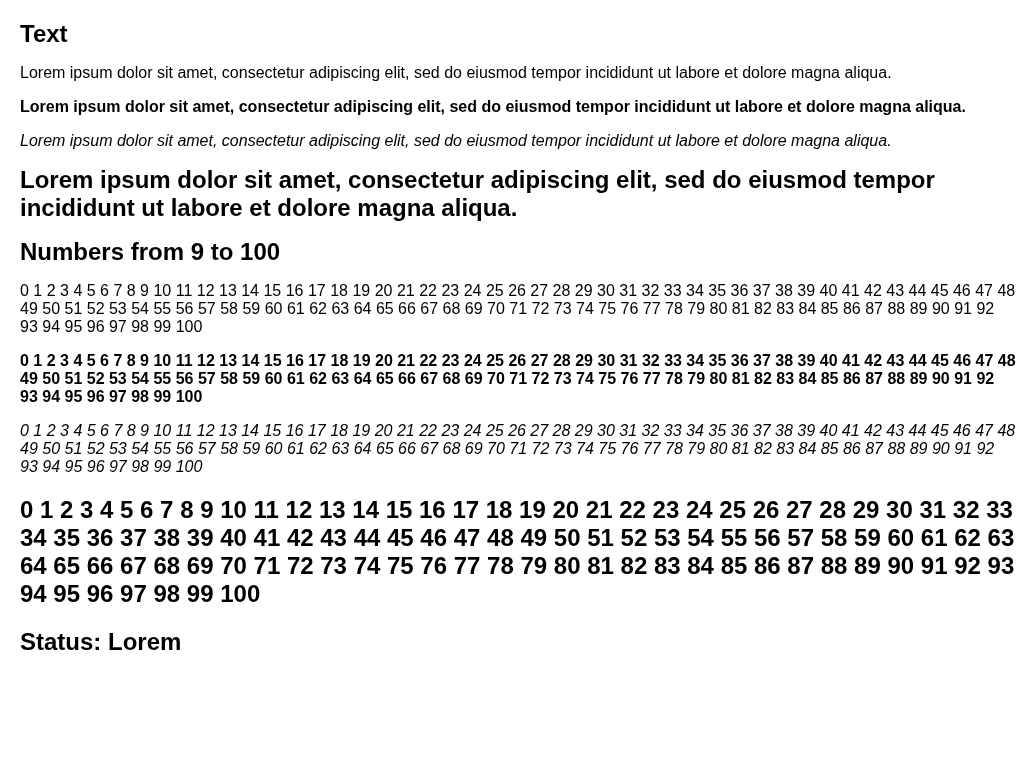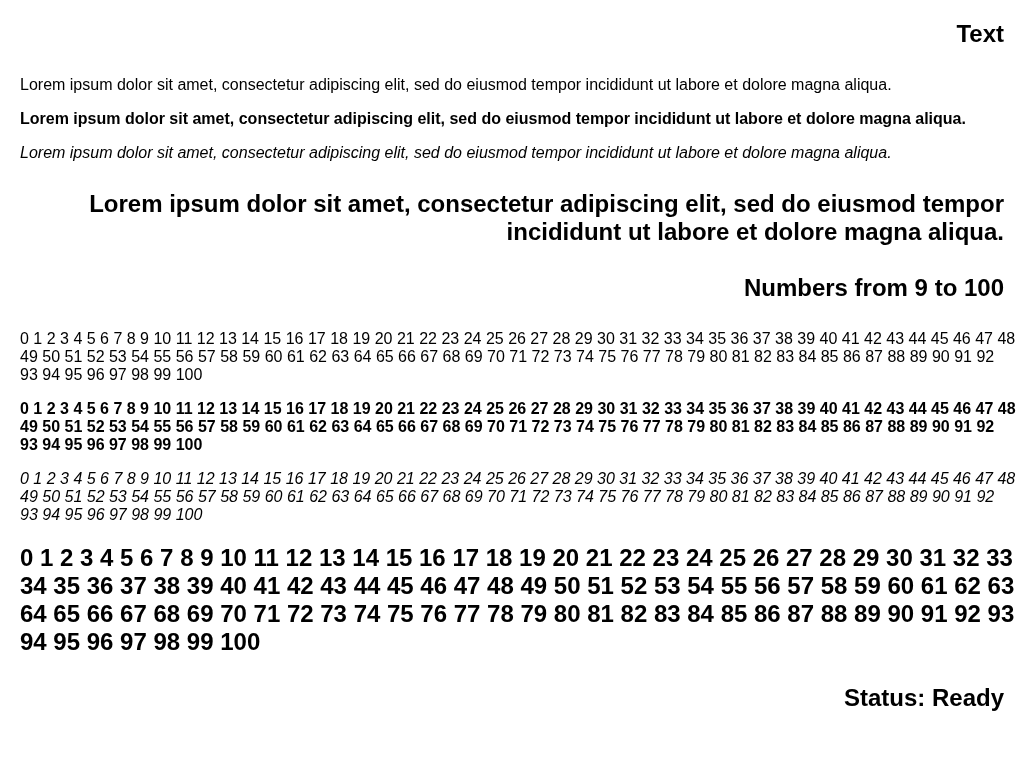--- a/index.html
+++ b/index.html
@@ -13,22 +13,21 @@
     padding: 20px;
     color: #000000;
     font-family: "Liberation Sans", sans-serif;
     font-size: 16px;
     overflow: hidden;
   }
   .heading {
     font-size: 24px;
     font-weight: bold;
     line-height: 28px;
-    margin: 28px 0;
-    text-align: right;
+    margin: 16px 0;
   }
   .heading.first {
     margin-top: 0;
   }
   p.para {
     margin: 16px 0;
     line-height: 18px;
   }
   .multiline {
     white-space: pre;
@@ -69,13 +68,13 @@
 
 <p class="para italic multiline">0 1 2 3 4 5 6 7 8 9 10 11 12 13 14 15 16 17 18 19 20 21 22 23 24 25 26 27 28 29 30 31 32 33 34 35 36 37 38 39 40 41 42 43 44 45 46 47 48
 49 50 51 52 53 54 55 56 57 58 59 60 61 62 63 64 65 66 67 68 69 70 71 72 73 74 75 76 77 78 79 80 81 82 83 84 85 86 87 88 89 90 91 92
 93 94 95 96 97 98 99 100</p>
 
 <div class="numbers-large">0 1 2 3 4 5 6 7 8 9 10 11 12 13 14 15 16 17 18 19 20 21 22 23 24 25 26 27 28 29 30 31 32 33
 34 35 36 37 38 39 40 41 42 43 44 45 46 47 48 49 50 51 52 53 54 55 56 57 58 59 60 61 62 63
 64 65 66 67 68 69 70 71 72 73 74 75 76 77 78 79 80 81 82 83 84 85 86 87 88 89 90 91 92 93
 94 95 96 97 98 99 100</div>
 
-<h2 class="heading">Status: Ready</h2>
+<h2 class="heading">Status: Lorem</h2>
 
 </body></html>

